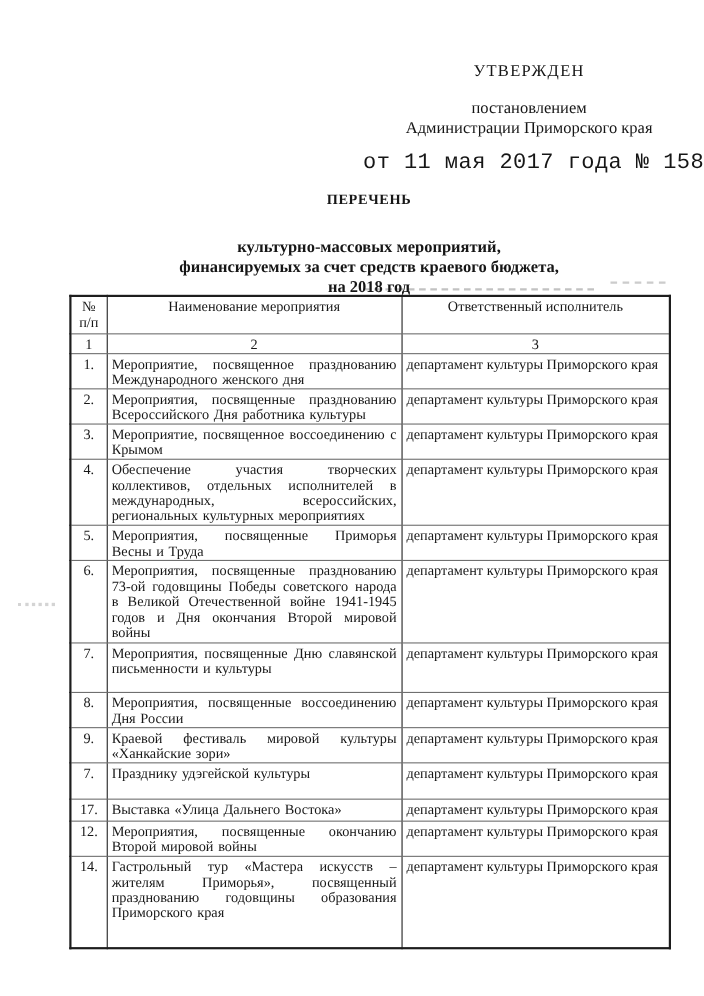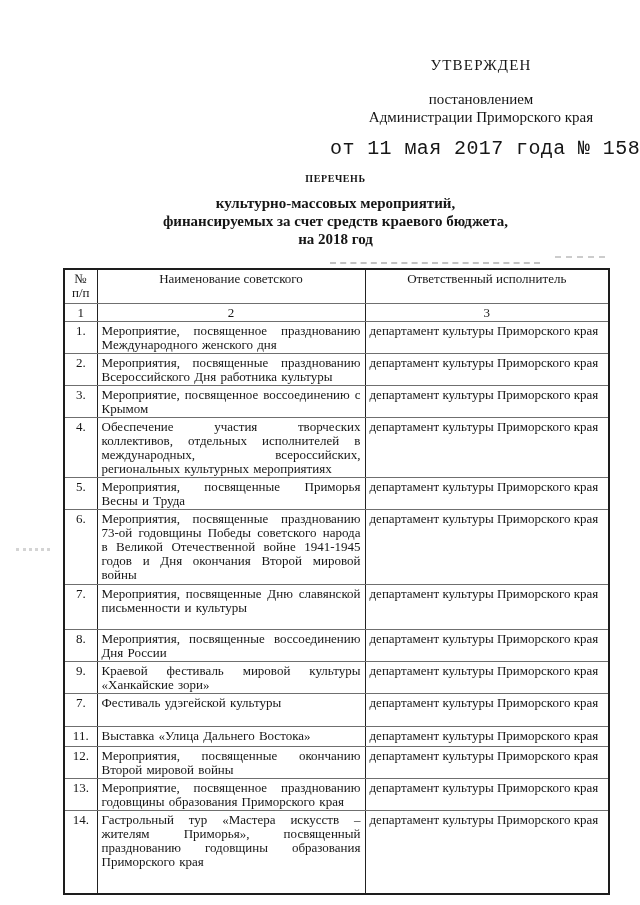--- a/index.html
+++ b/index.html
@@ -48,23 +48,23 @@
   
   .title-block {
     position: absolute;
     top: 173px;
     left: 63px;
     width: 545px;
     text-align: center;
     font-weight: bold;
   }
   .title-main {
-    font-size: 10px;
+    font-size: 13px;
     letter-spacing: 0.6px;
-    margin-bottom: 10px;
+    margin-bottom: 27px;
   }
   .title-sub {
     font-size: 15px;
     line-height: 18px;
   }
 
   
   table.doc-table {
     position: absolute;
     top: 268px;
@@ -159,21 +159,21 @@
   <table class="doc-table">
     <colgroup>
         <col class="c1">
         <col class="c2">
         <col class="c3">
       </colgroup>
     <thead>
       <tr class="h34">
         <th class="th-cell num-header">№
 п/п</th>
-        <th class="th-cell">Наименование советского</th>
+        <th class="th-cell">Наименование мероприятия</th>
         <th class="th-cell">Ответственный исполнитель</th>
       </tr>
       <tr class="colnum-row">
         <td>1</td>
         <td>2</td>
         <td>3</td>
       </tr>
     </thead>
     <tbody>
       <tr class="r1">
@@ -216,38 +216,33 @@
         <td class="name-cell">Мероприятия, посвященные воссоединению Дня России</td>
         <td class="exec-cell">департамент культуры Приморского края</td>
       </tr>
       <tr class="r9">
         <td class="num-cell">9.</td>
         <td class="name-cell">Краевой фестиваль мировой культуры «Ханкайские зори»</td>
         <td class="exec-cell">департамент культуры Приморского края</td>
       </tr>
       <tr class="r10">
         <td class="num-cell">7.</td>
-        <td class="name-cell">Фестиваль удэгейской культуры</td>
+        <td class="name-cell">Празднику удэгейской культуры</td>
         <td class="exec-cell">департамент культуры Приморского края</td>
       </tr>
       <tr class="r11">
-        <td class="num-cell">11.</td>
+        <td class="num-cell">17.</td>
         <td class="name-cell">Выставка «Улица Дальнего Востока»</td>
         <td class="exec-cell">департамент культуры Приморского края</td>
       </tr>
       <tr class="r12">
         <td class="num-cell">12.</td>
         <td class="name-cell">Мероприятия, посвященные окончанию Второй мировой войны</td>
         <td class="exec-cell">департамент культуры Приморского края</td>
       </tr>
-      <tr class="r13">
-        <td class="num-cell">13.</td>
-        <td class="name-cell">Мероприятие, посвященное празднованию годовщины образования Приморского края</td>
-        <td class="exec-cell">департамент культуры Приморского края</td>
-      </tr>
       <tr class="r14">
         <td class="num-cell">14.</td>
         <td class="name-cell">Гастрольный тур «Мастера искусств – жителям Приморья», посвященный празднованию годовщины образования Приморского края</td>
         <td class="exec-cell">департамент культуры Приморского края</td>
       </tr>
     </tbody>
   </table>
 
 </div>
 

